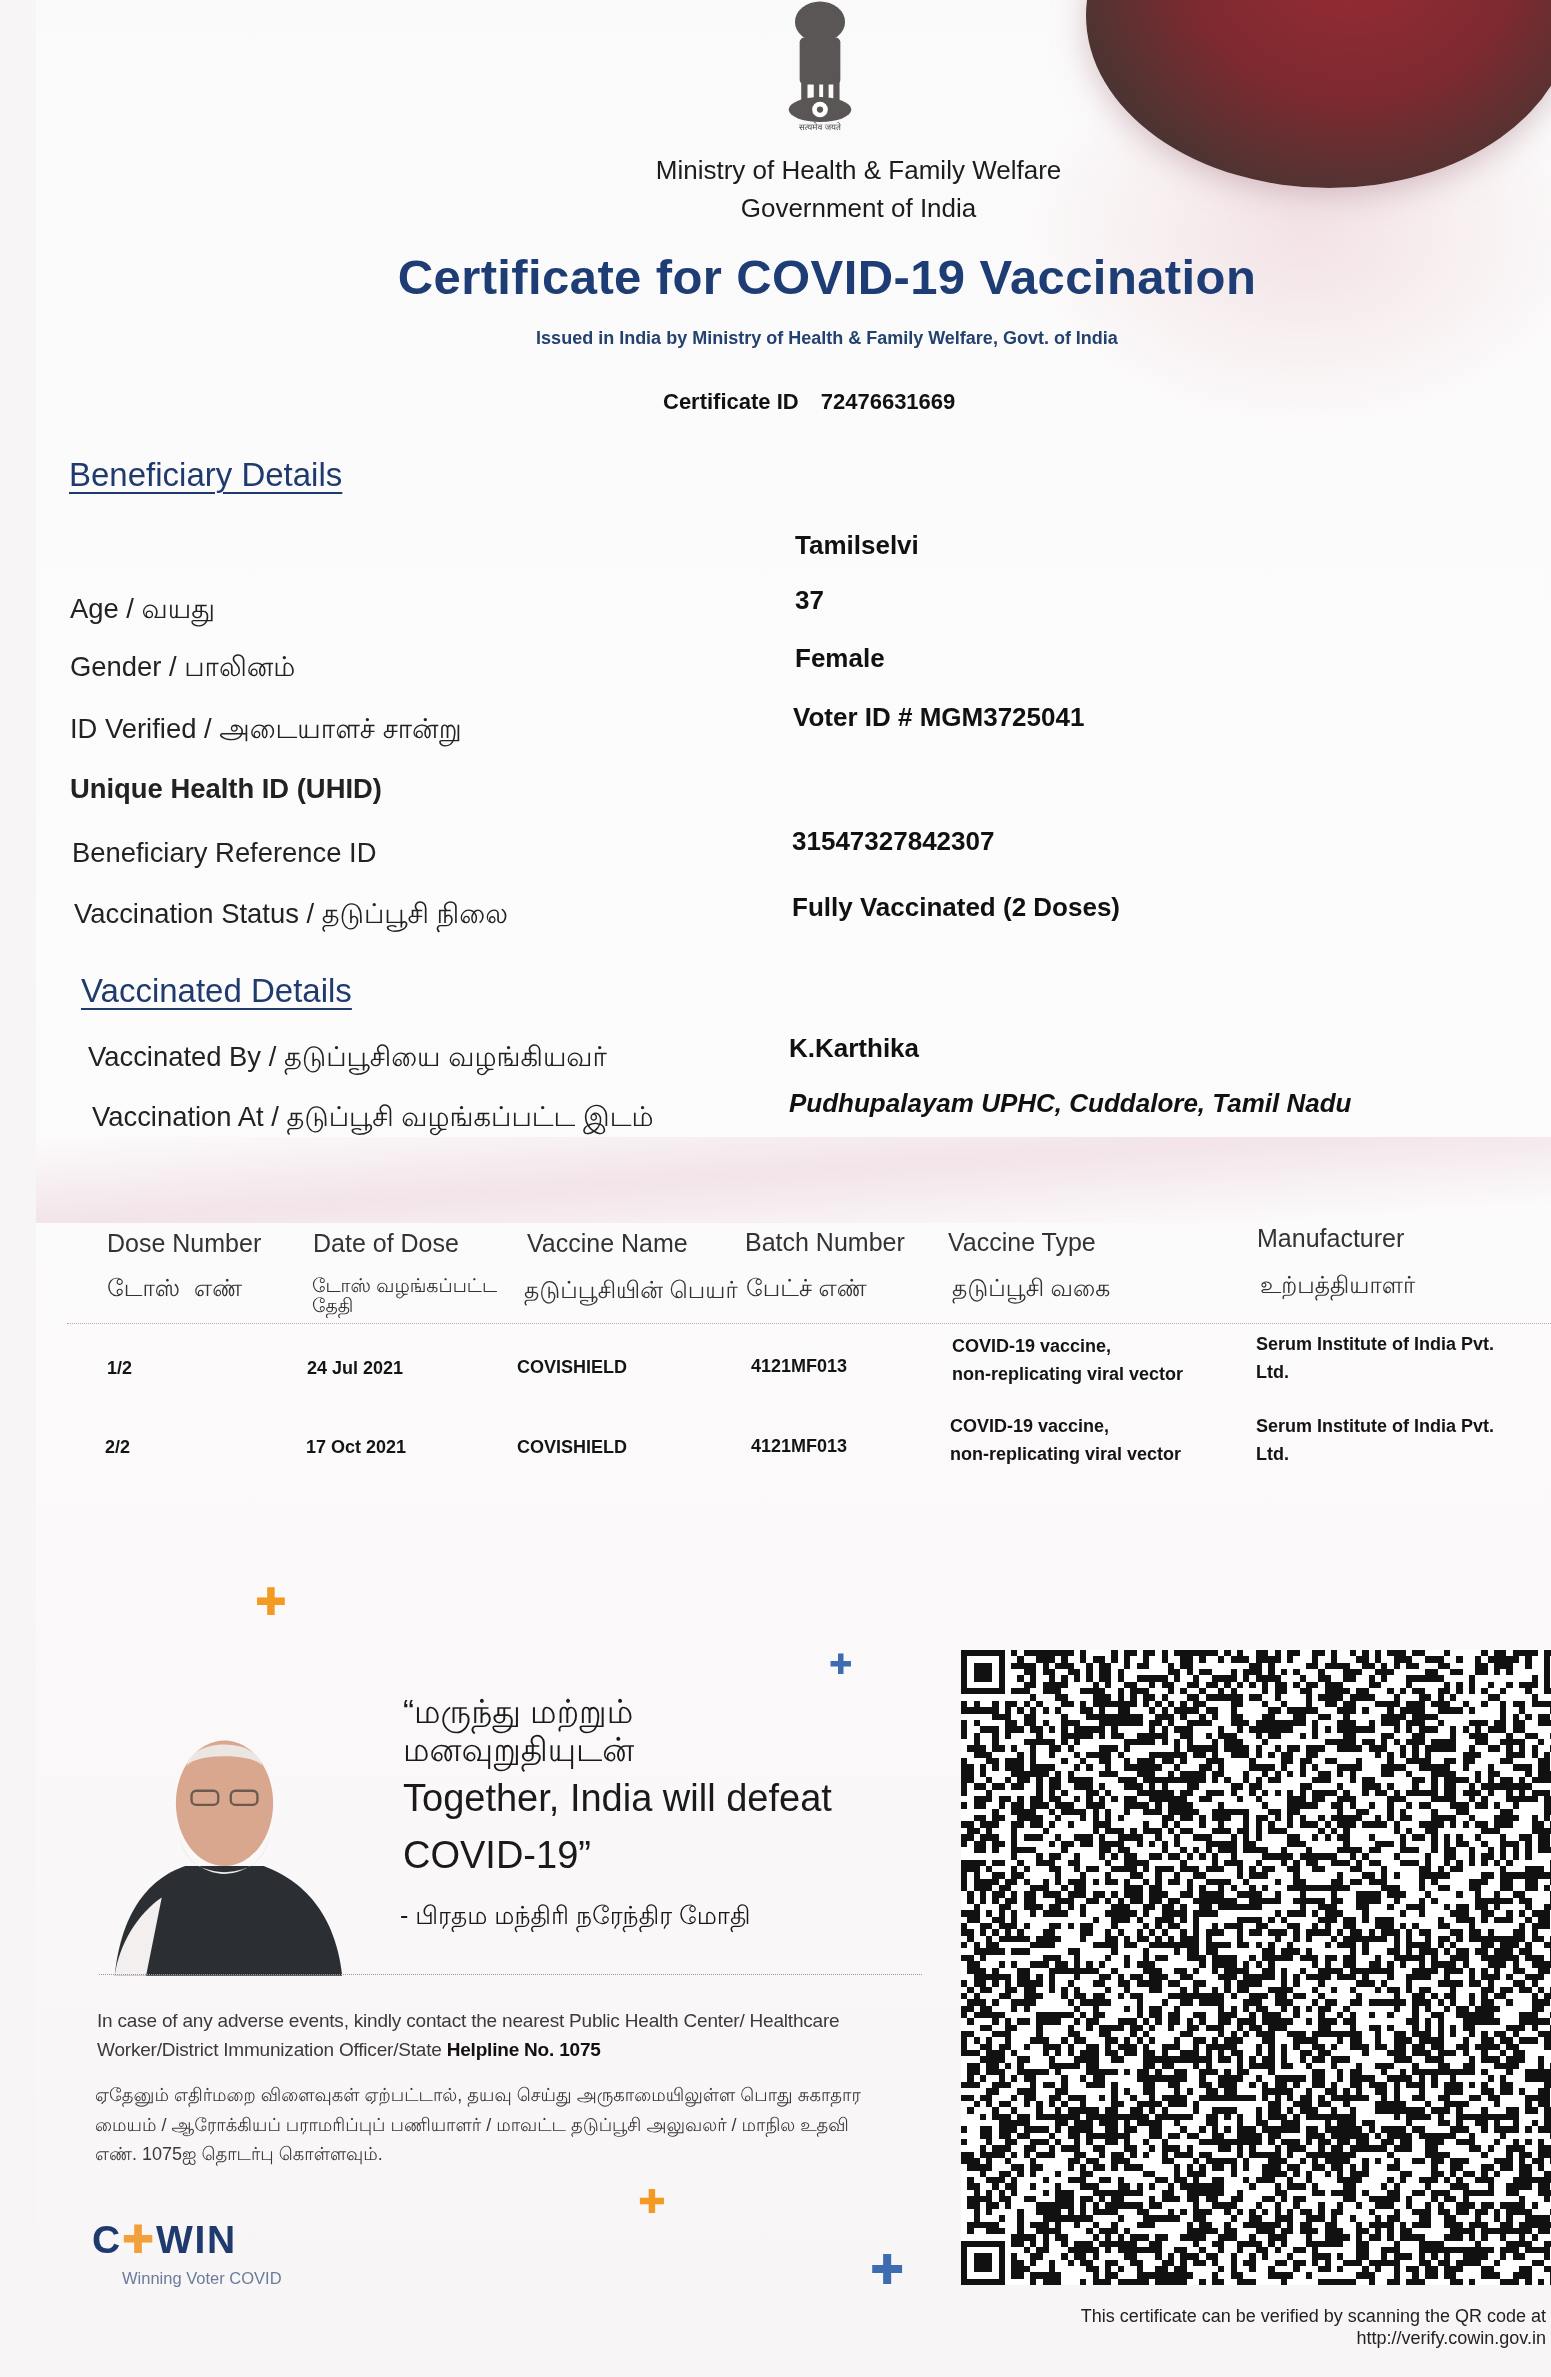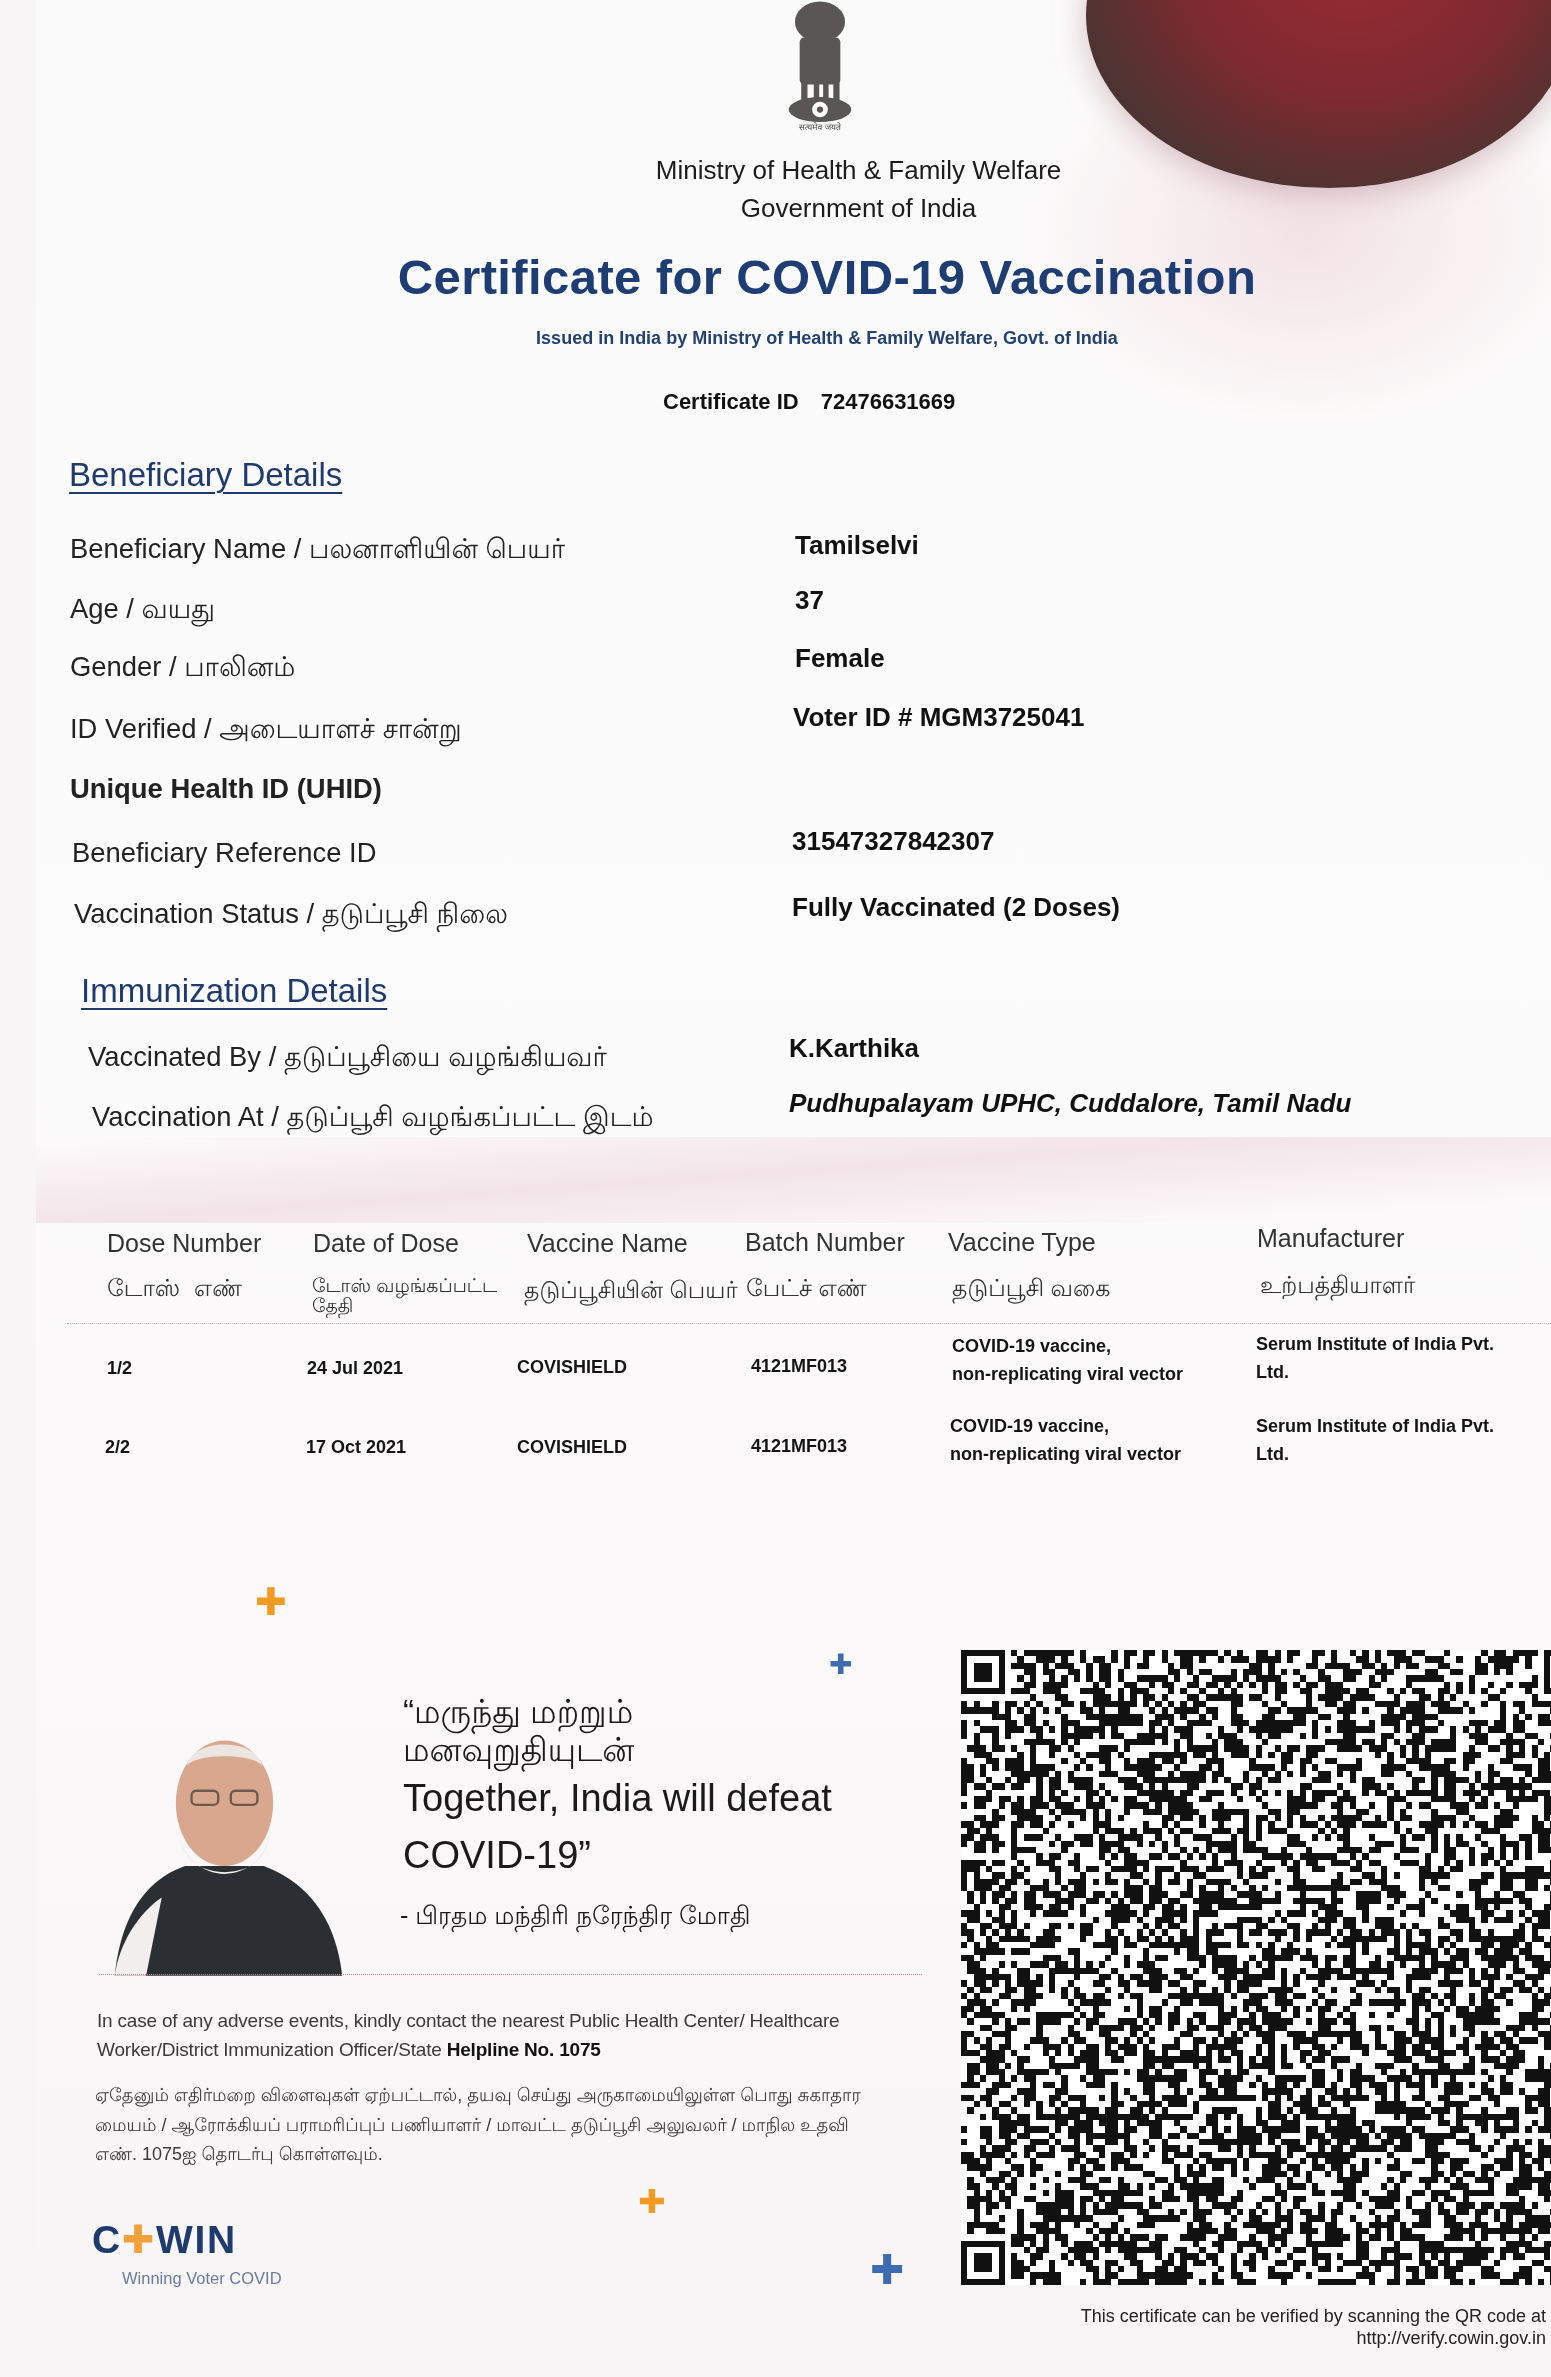--- a/index.html
+++ b/index.html
@@ -111,42 +111,41 @@
   <div class="abs ministry l1">Ministry of Health &amp; Family Welfare</div>
   <div class="abs ministry l2">Government of India</div>
   <div class="abs cert-title">Certificate for COVID-19 Vaccination</div>
   <div class="abs cert-sub">Issued in India by Ministry of Health &amp; Family Welfare, Govt. of India</div>
   <div class="abs cert-id">
     <span>Certificate ID</span><span class="val">72476631669</span>
   </div>
 
   <div class="abs section-title" style="left:33px; top:456px;">Beneficiary Details</div>
 
-  <div class="abs label" style="left:34px; top:533px;">Beneficiary Name / பலனாளியின் பெயர்</div>
   <div class="abs value" style="left:759px; top:530px;">Tamilselvi</div>
 
   <div class="abs label" style="left:34px; top:593px;">Age / வயது</div>
   <div class="abs value" style="left:759px; top:585px;">37</div>
 
   <div class="abs label" style="left:34px; top:651px;">Gender / பாலினம்</div>
   <div class="abs value" style="left:759px; top:643px;">Female</div>
 
   <div class="abs label" style="left:34px; top:713px;">ID Verified / அடையாளச் சான்று</div>
   <div class="abs value" style="left:757px; top:702px;">Voter ID # MGM3725041</div>
 
   <div class="abs label" style="left:34px; top:773px;font-weight:bold;">Unique Health ID (UHID)</div>
   <div class="abs value" style="left:757px; top:773px;"></div>
 
   <div class="abs label" style="left:36px; top:837px;">Beneficiary Reference ID</div>
   <div class="abs value" style="left:756px; top:826px;">31547327842307</div>
 
   <div class="abs label" style="left:38px; top:898px;">Vaccination Status / தடுப்பூசி நிலை</div>
   <div class="abs value" style="left:756px; top:892px;">Fully Vaccinated (2 Doses)</div>
 
-  <div class="abs section-title" style="left:45px; top:972px;">Immunization Details</div>
+  <div class="abs section-title" style="left:45px; top:972px;">Vaccinated Details</div>
 
   <div class="abs label" style="left:52px; top:1041px;">Vaccinated By / தடுப்பூசியை வழங்கியவர்</div>
   <div class="abs value" style="left:753px; top:1033px;">K.Karthika</div>
 
   <div class="abs value italic" style="left:753px; top:1088px;">Pudhupalayam UPHC, Cuddalore, Tamil Nadu</div>
   <div class="abs label" style="left:56px; top:1101px;">Vaccination At / தடுப்பூசி வழங்கப்பட்ட இடம்</div>
 
   <div>
     <div>
       <div class="abs th" style="left:71px; top:1229px;">Dose Number</div>

